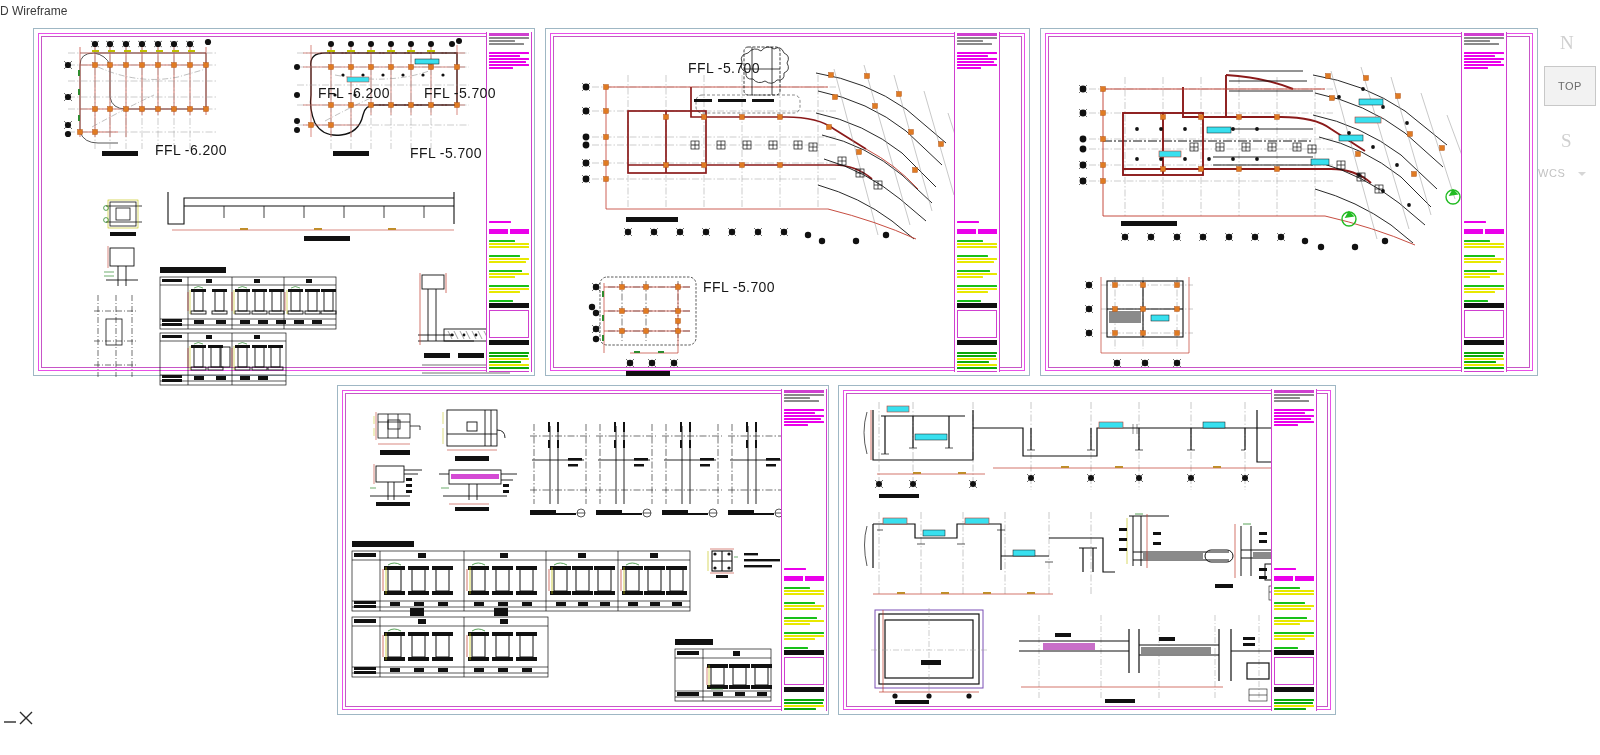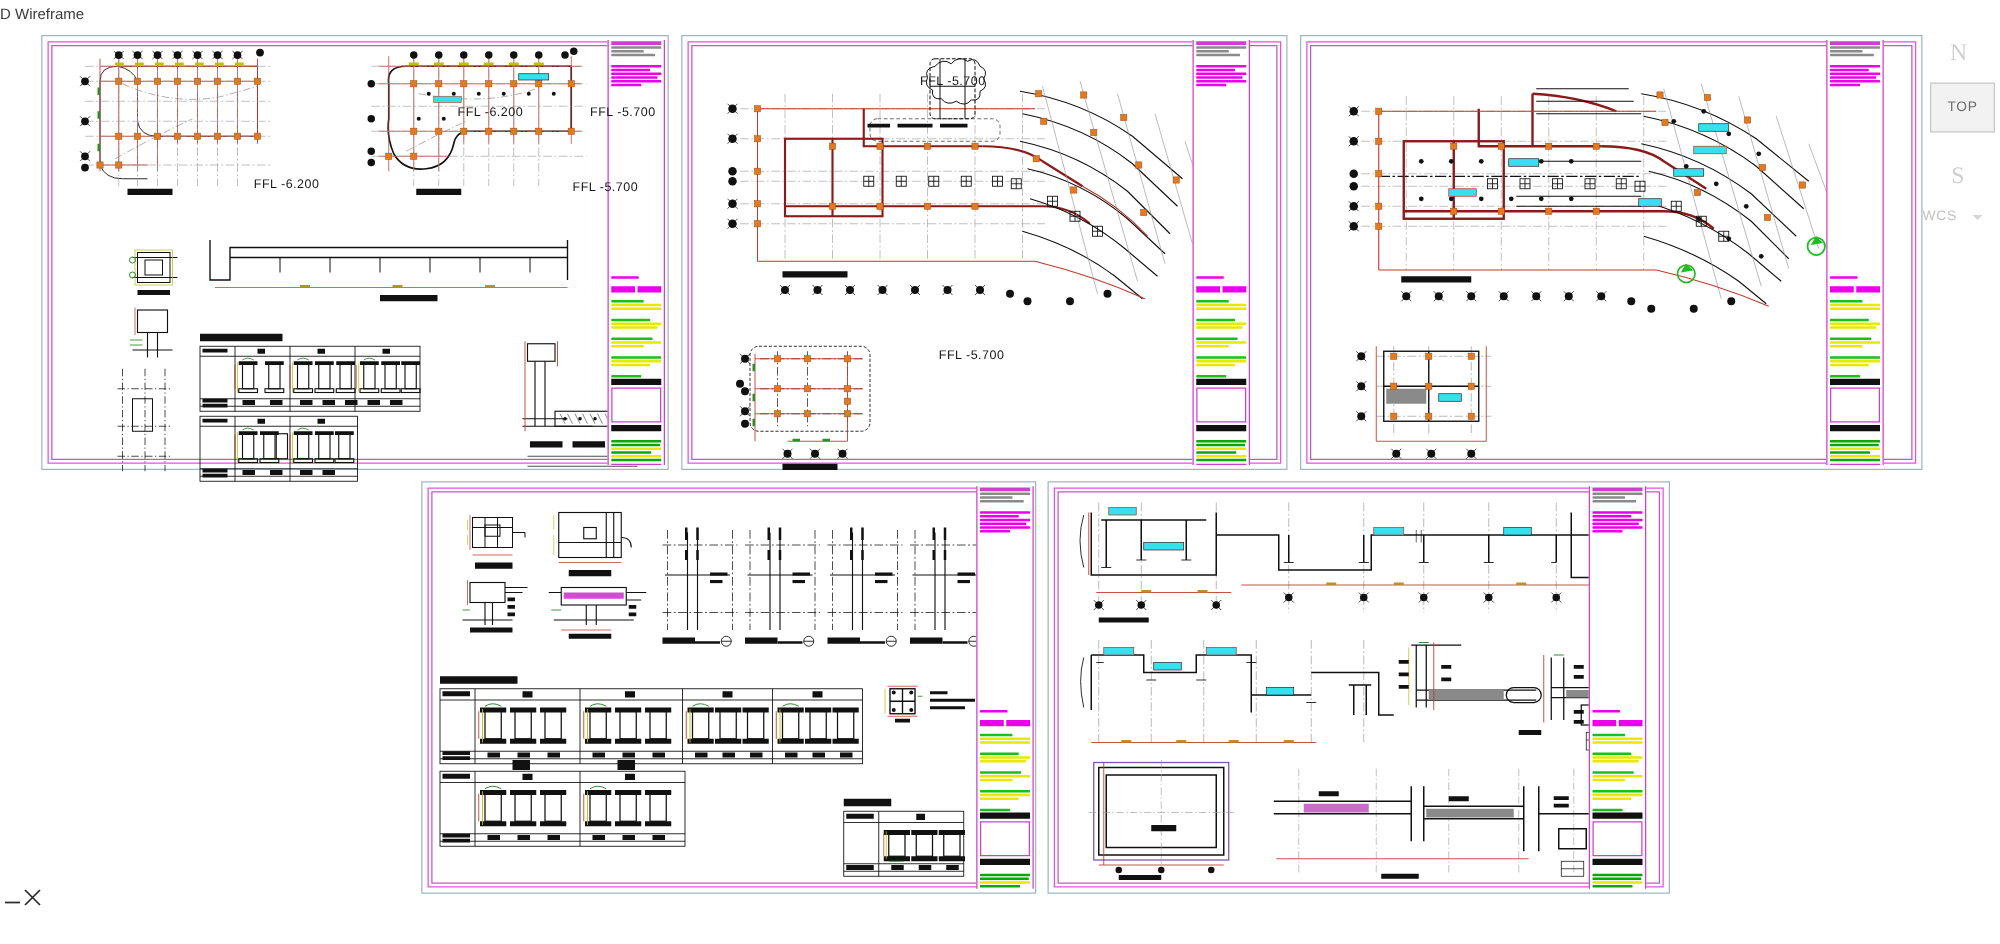--- a/index.html
+++ b/index.html
@@ -39,22 +39,22 @@
   .tb-grn{background:#18c018;}
   .tb-grn2{background:#0aa70a;}
   .tb-gry{background:#8a8a8a;}
   .tb-hdr{height:3px;margin:1px 2px;background:#cf3fcf;}
 
   
   .dwg{position:absolute;}
   svg{display:block;overflow:visible;}
 
   
-  .ffl{position:absolute;font-size:10px;color:#161616;white-space:nowrap;
-       letter-spacing:.4px;margin-left:48px;}
+  .ffl{position:absolute;font-size:14px;color:#161616;white-space:nowrap;
+       letter-spacing:.4px;}
 
   
   #right-gutter{position:absolute;right:0;top:0;width:66px;height:220px;}
   .cube-letter{position:absolute;font-size:19px;color:#cfcfcf;
                font-family:"Liberation Serif", serif;}
   #viewcube-top{position:absolute;left:10px;top:66px;width:50px;height:38px;
     background:#f2f2f2;border:1px solid #c8c8c8;color:#6b6b6b;font-size:11px;
     display:flex;align-items:center;justify-content:center;letter-spacing:.5px;}
   #wcs-label{position:absolute;left:4px;top:167px;font-size:11px;color:#c2c2c2;
     letter-spacing:.6px;}

